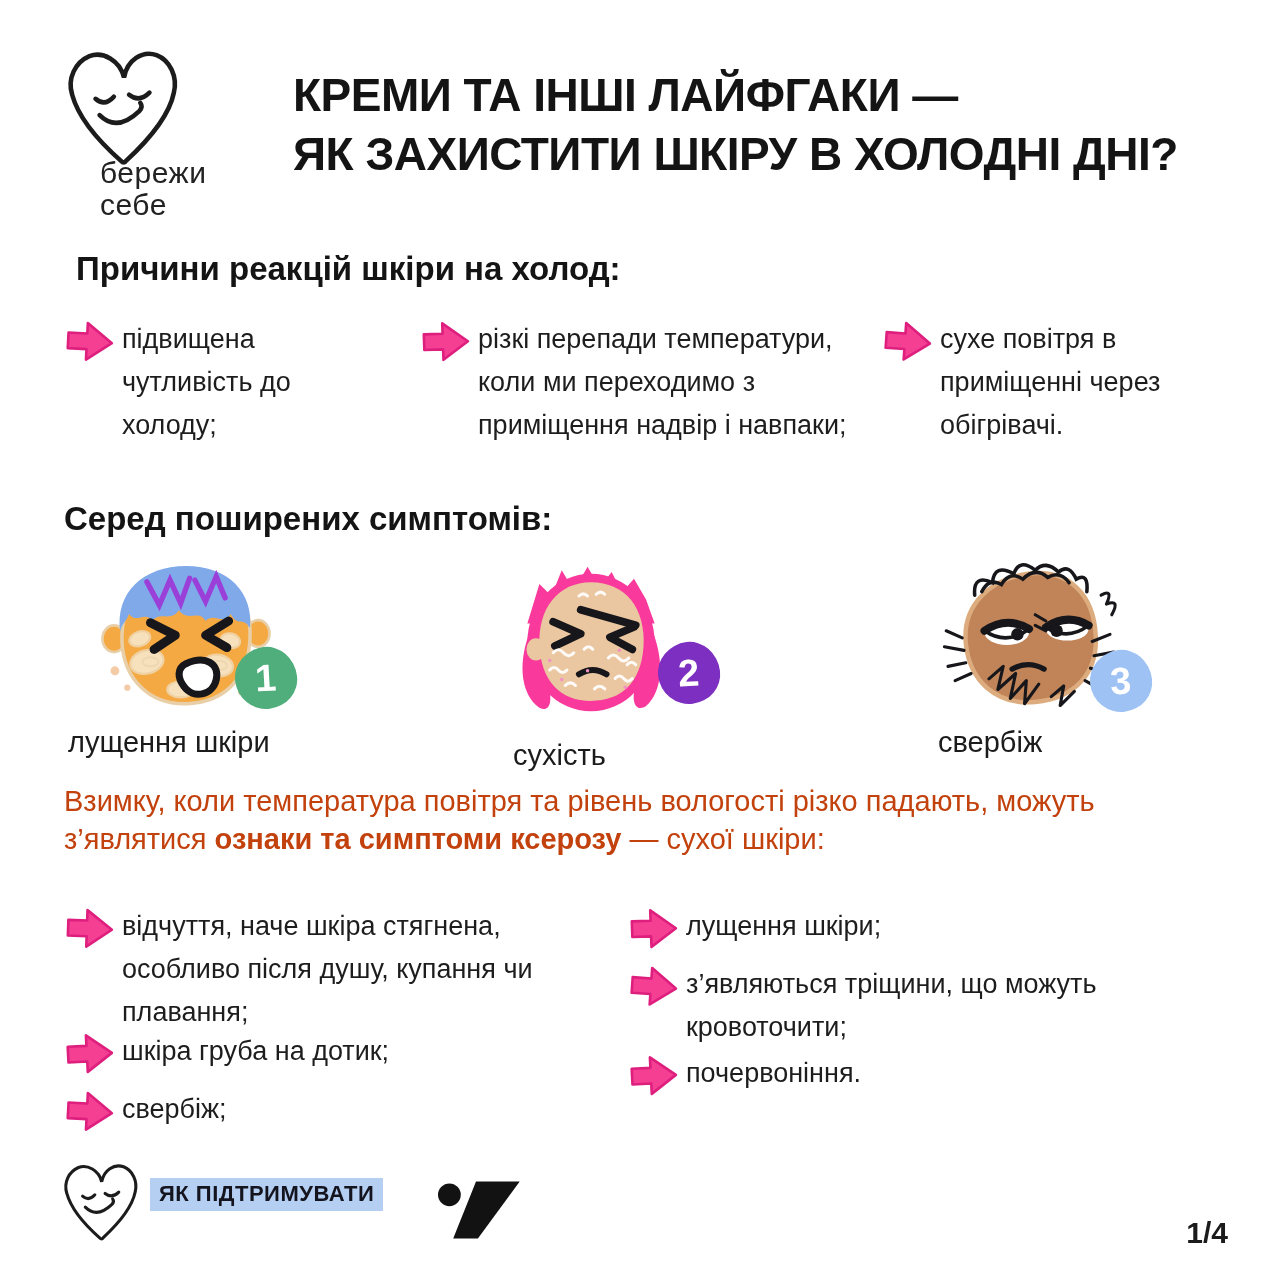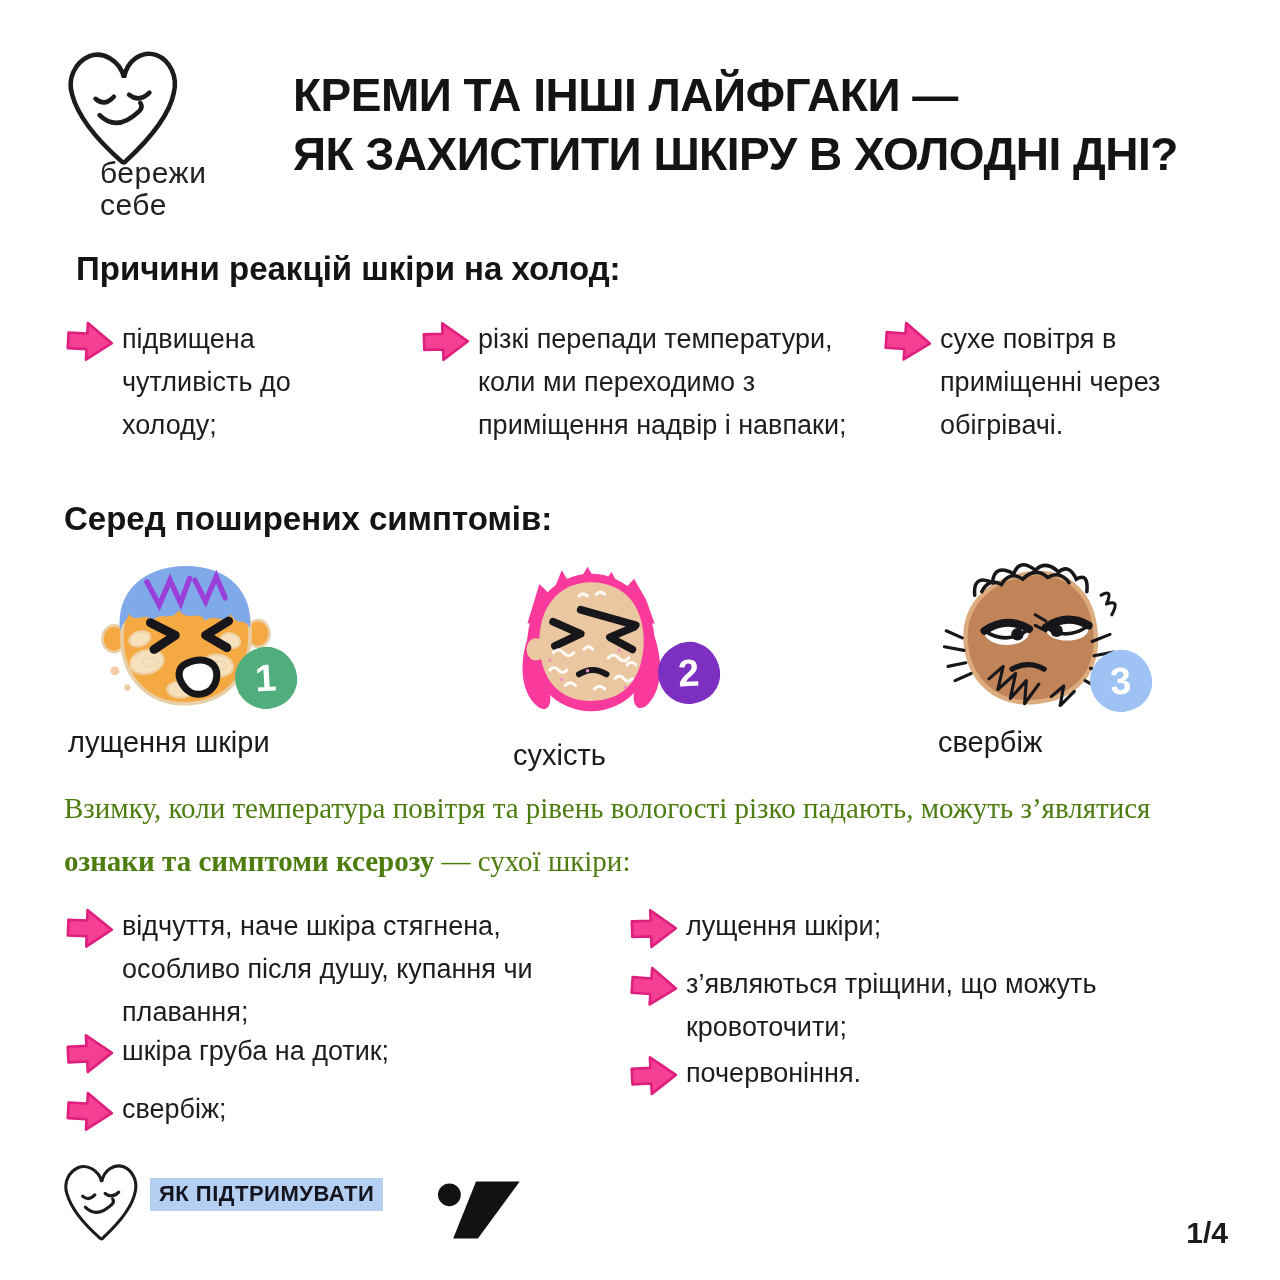--- a/index.html
+++ b/index.html
@@ -19,21 +19,21 @@
   .arrow-icon{position:absolute;left:0;top:2px;width:48px;height:44px;}
   .bullet-text{position:absolute;left:56px;top:0;font-size:27px;line-height:43px;color:#1d1d1d;}
 
   
   .badge{position:absolute;width:62px;height:62px;border-radius:52% 48% 50% 50%/49% 53% 47% 51%;
          display:flex;align-items:center;justify-content:center;transform:rotate(-7deg);}
   .badge span{color:#ffffff;font-size:38px;font-weight:700;transform:rotate(4deg);}
 
   .symptom-label{font-size:29px;color:#1b1b1b;}
 
-  .para{font-size:29px;line-height:53px;color:#4d7c0f;width:1165px;font-family:Liberation Serif, serif;}
+  .para{font-size:29px;line-height:38px;color:#c2410c;width:1165px;}
   .para b{font-weight:700;}
 
   
   .hl-line{display:table;margin:0 0 1px 0;padding:3px 9px 4px 9px;font-size:22px;font-weight:700;
            letter-spacing:0.5px;color:#14141f;}
   .page-num{font-size:30px;font-weight:700;color:#1b1b1b;}
 </style>
 </head>
 <body>
 

